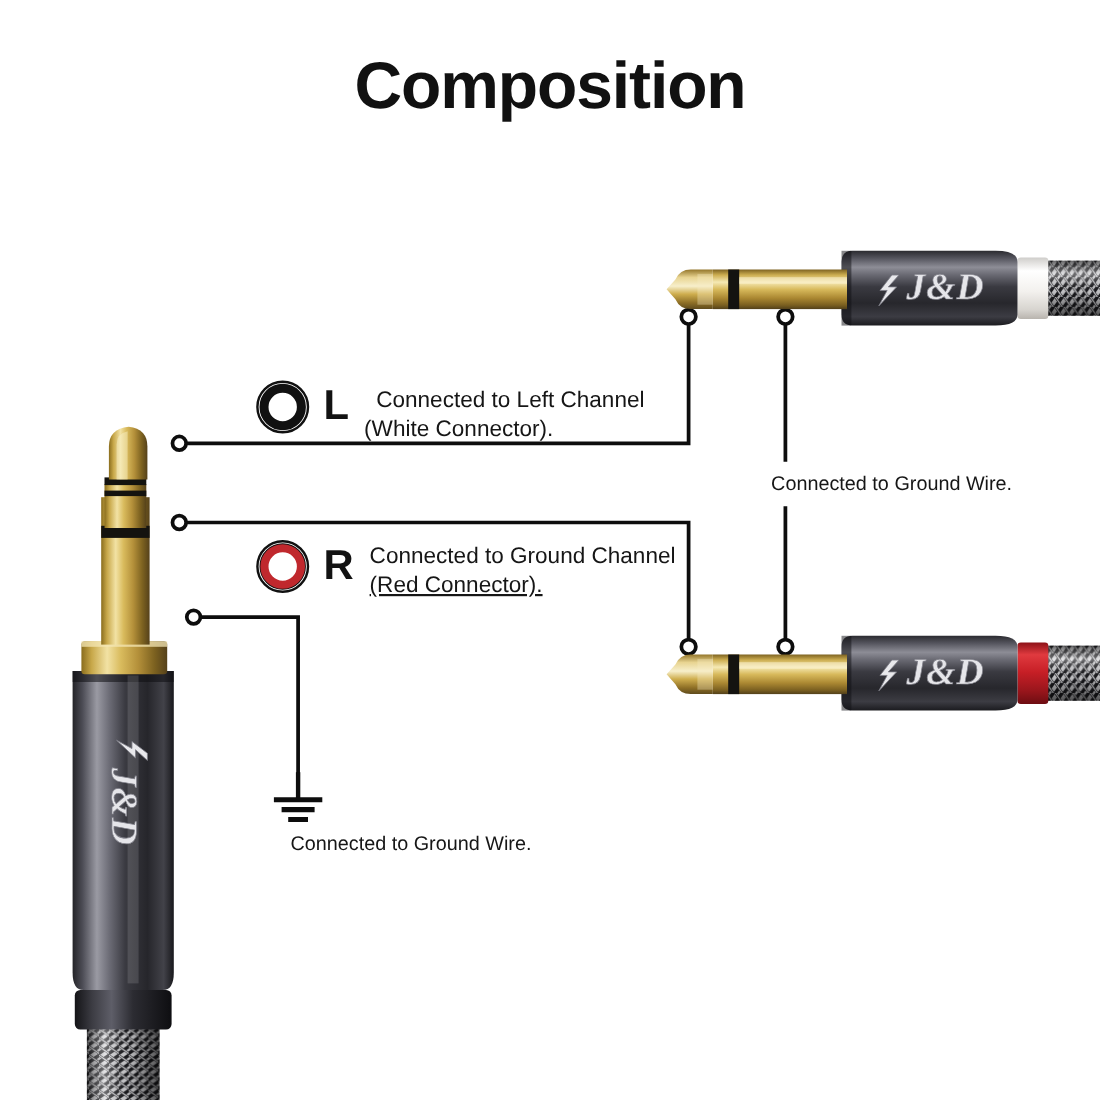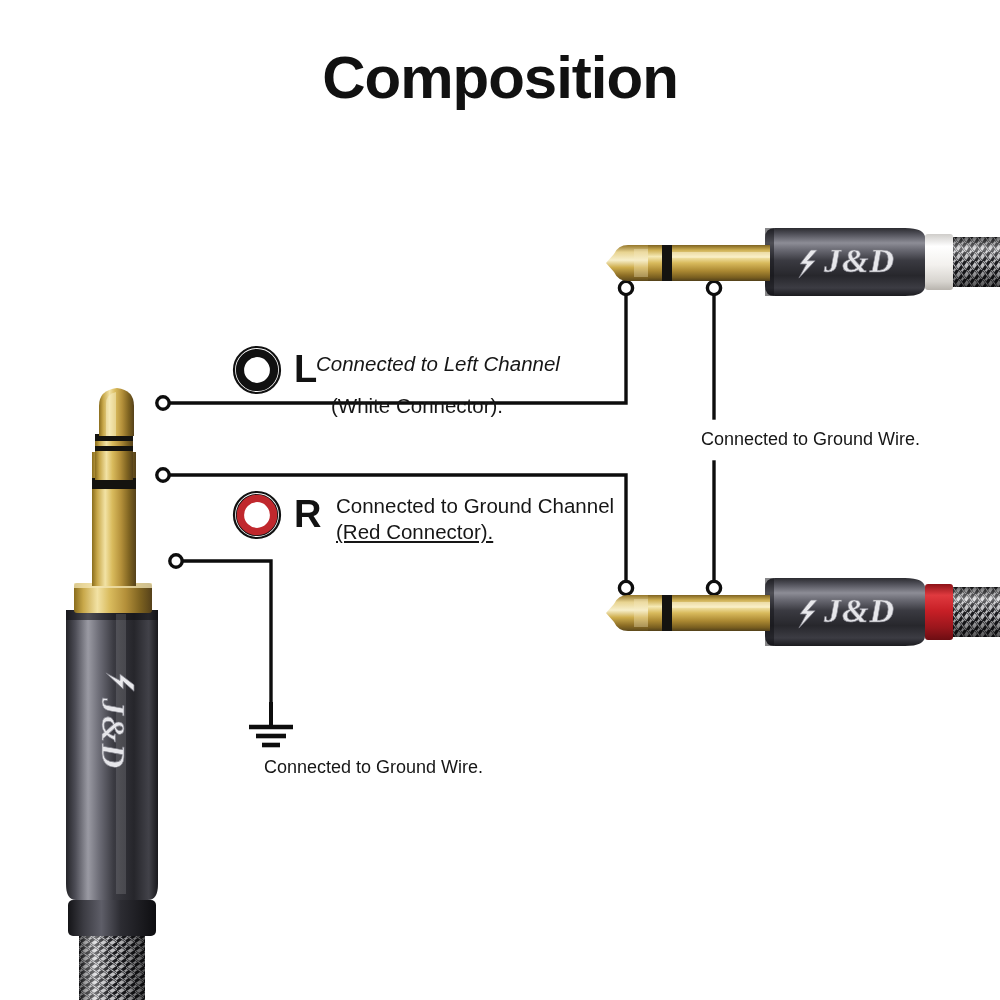--- a/index.html
+++ b/index.html
@@ -295,22 +295,22 @@
     <g stroke="#0d0d0d" stroke-linecap="butt" fill="none">
       <line x1="271" y1="702" x2="271" y2="727" stroke-width="4"></line>
       <line x1="249" y1="727" x2="293" y2="727" stroke-width="4.6"></line>
       <line x1="256" y1="736" x2="286" y2="736" stroke-width="4.6"></line>
       <line x1="262" y1="745" x2="280" y2="745" stroke-width="4.6"></line>
     </g>
   </svg>
 
   <div class="legend-block">
     <div class="legend-letter" style="left:294px;top:350px;">L</div>
-    <div class="legend-text" style="left:316px;top:351px;font-style:italic;">Connected to Left Channel</div>
-    <div class="legend-text" style="left:331px;top:393px;">(White Connector).</div>
+    <div class="legend-text" style="left:342px;top:351px;">Connected to Left Channel</div>
+    <div class="legend-text" style="left:331px;top:377px;">(White Connector).</div>
   </div>
 
   <div class="legend-block">
     <div class="legend-letter" style="left:294px;top:495px;">R</div>
     <div class="legend-text" style="left:336px;top:493px;">Connected to Ground Channel</div>
     <div class="legend-text" style="left:336px;top:519px;text-decoration:underline;">(Red Connector).</div>
   </div>
 
   <div class="ground-text" style="left:264px;top:757px;">Connected to Ground Wire.</div>
 

